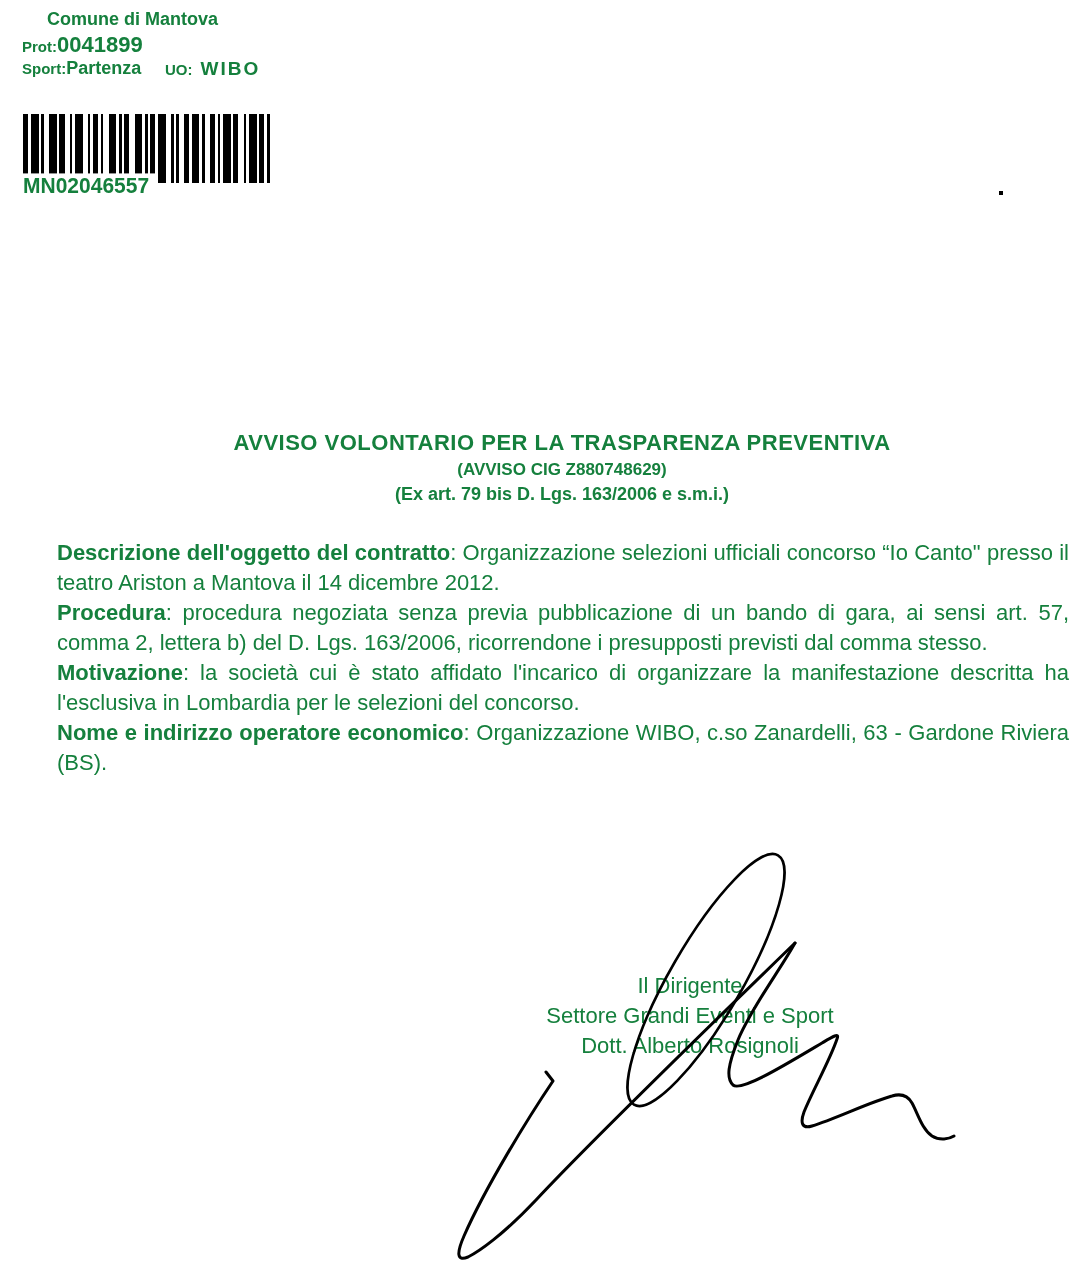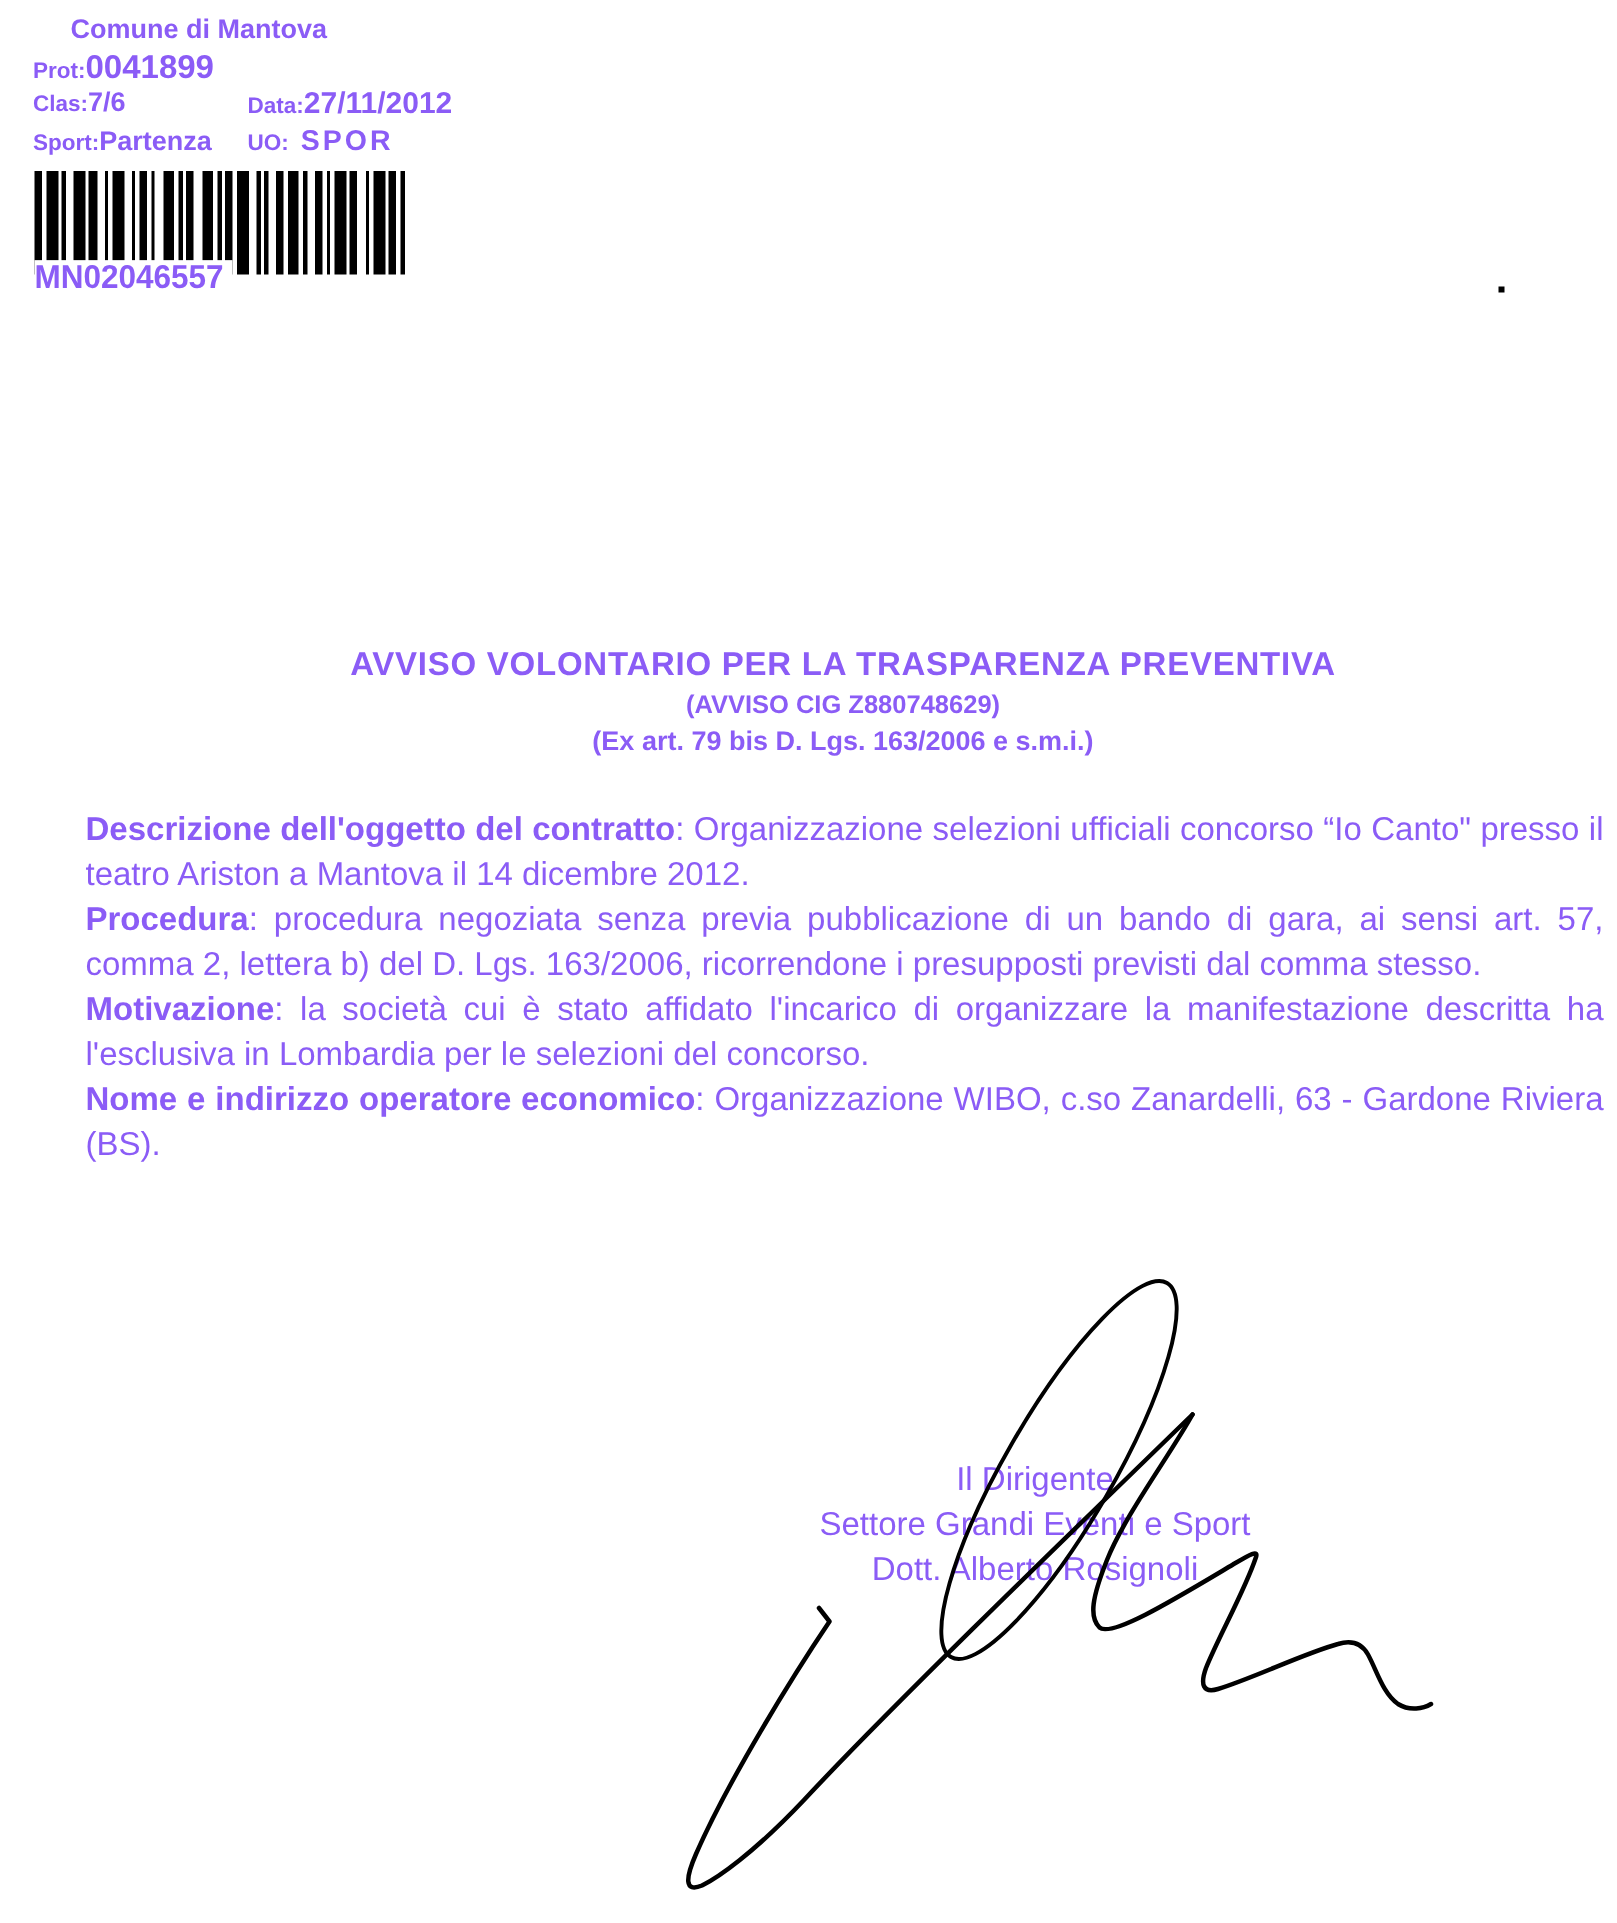--- a/index.html
+++ b/index.html
@@ -1,21 +1,21 @@
 <!DOCTYPE html>
 <html><head>
 <meta charset="utf-8">
 <style>
   html,body{margin:0;padding:0;background:#e8e8e8;}
   .page{
     position:relative;
     width:1078px;height:1282px;
     background:#ffffff;
     font-family:"Liberation Sans","DejaVu Sans",sans-serif;
-    color:#8b5cf6;
+    color:#15803d;
     overflow:hidden;
     margin:0 auto;
   }
   
   .hdr{position:absolute;left:22px;top:6px;width:360px;}
   .hdr-row{position:relative;height:26px;white-space:nowrap;}
   .hdr-office{margin-left:25px;font-size:18px;font-weight:bold;line-height:26px;}
   .lbl{font-size:15px;font-weight:bold;vertical-align:baseline;}
   .val{font-weight:bold;vertical-align:baseline;text-align:center;}
   .v-prot{font-size:22px;}
@@ -56,29 +56,23 @@
 <body>
 
 <div class="page">
 
   <div class="hdr">
     <div class="hdr-row hdr-office">Comune di Mantova</div>
     <div class="hdr-row">
       <span class="lbl">Prot:</span><span class="val v-prot">0041899</span>
     </div>
     <div class="hdr-row">
-      <span class="lbl">Clas:</span><span class="val v-clas">7/6</span>
-      <span class="col2">
-        <span class="lbl">Data:</span><span class="val v-data">27/11/2012</span>
-      </span>
-    </div>
-    <div class="hdr-row">
       <span class="lbl">Sport:</span><span class="val v-orig">Partenza</span>
       <span class="col2">
-        <span class="lbl">UO:</span><span class="val v-uo">SPOR</span>
+        <span class="lbl">UO:</span><span class="val v-uo">WIBO</span>
       </span>
     </div>
   </div>
 
   <div class="barcode">
       <div class="bar" style="width: 5.2px; margin-right: 2.6px;"></div>
       <div class="bar" style="width: 7.8px; margin-right: 2.6px;"></div>
       <div class="bar" style="width: 2.6px; margin-right: 5.2px;"></div>
       <div class="bar" style="width: 7.8px; margin-right: 2.6px;"></div>
       <div class="bar" style="width: 5.2px; margin-right: 5.2px;"></div>

